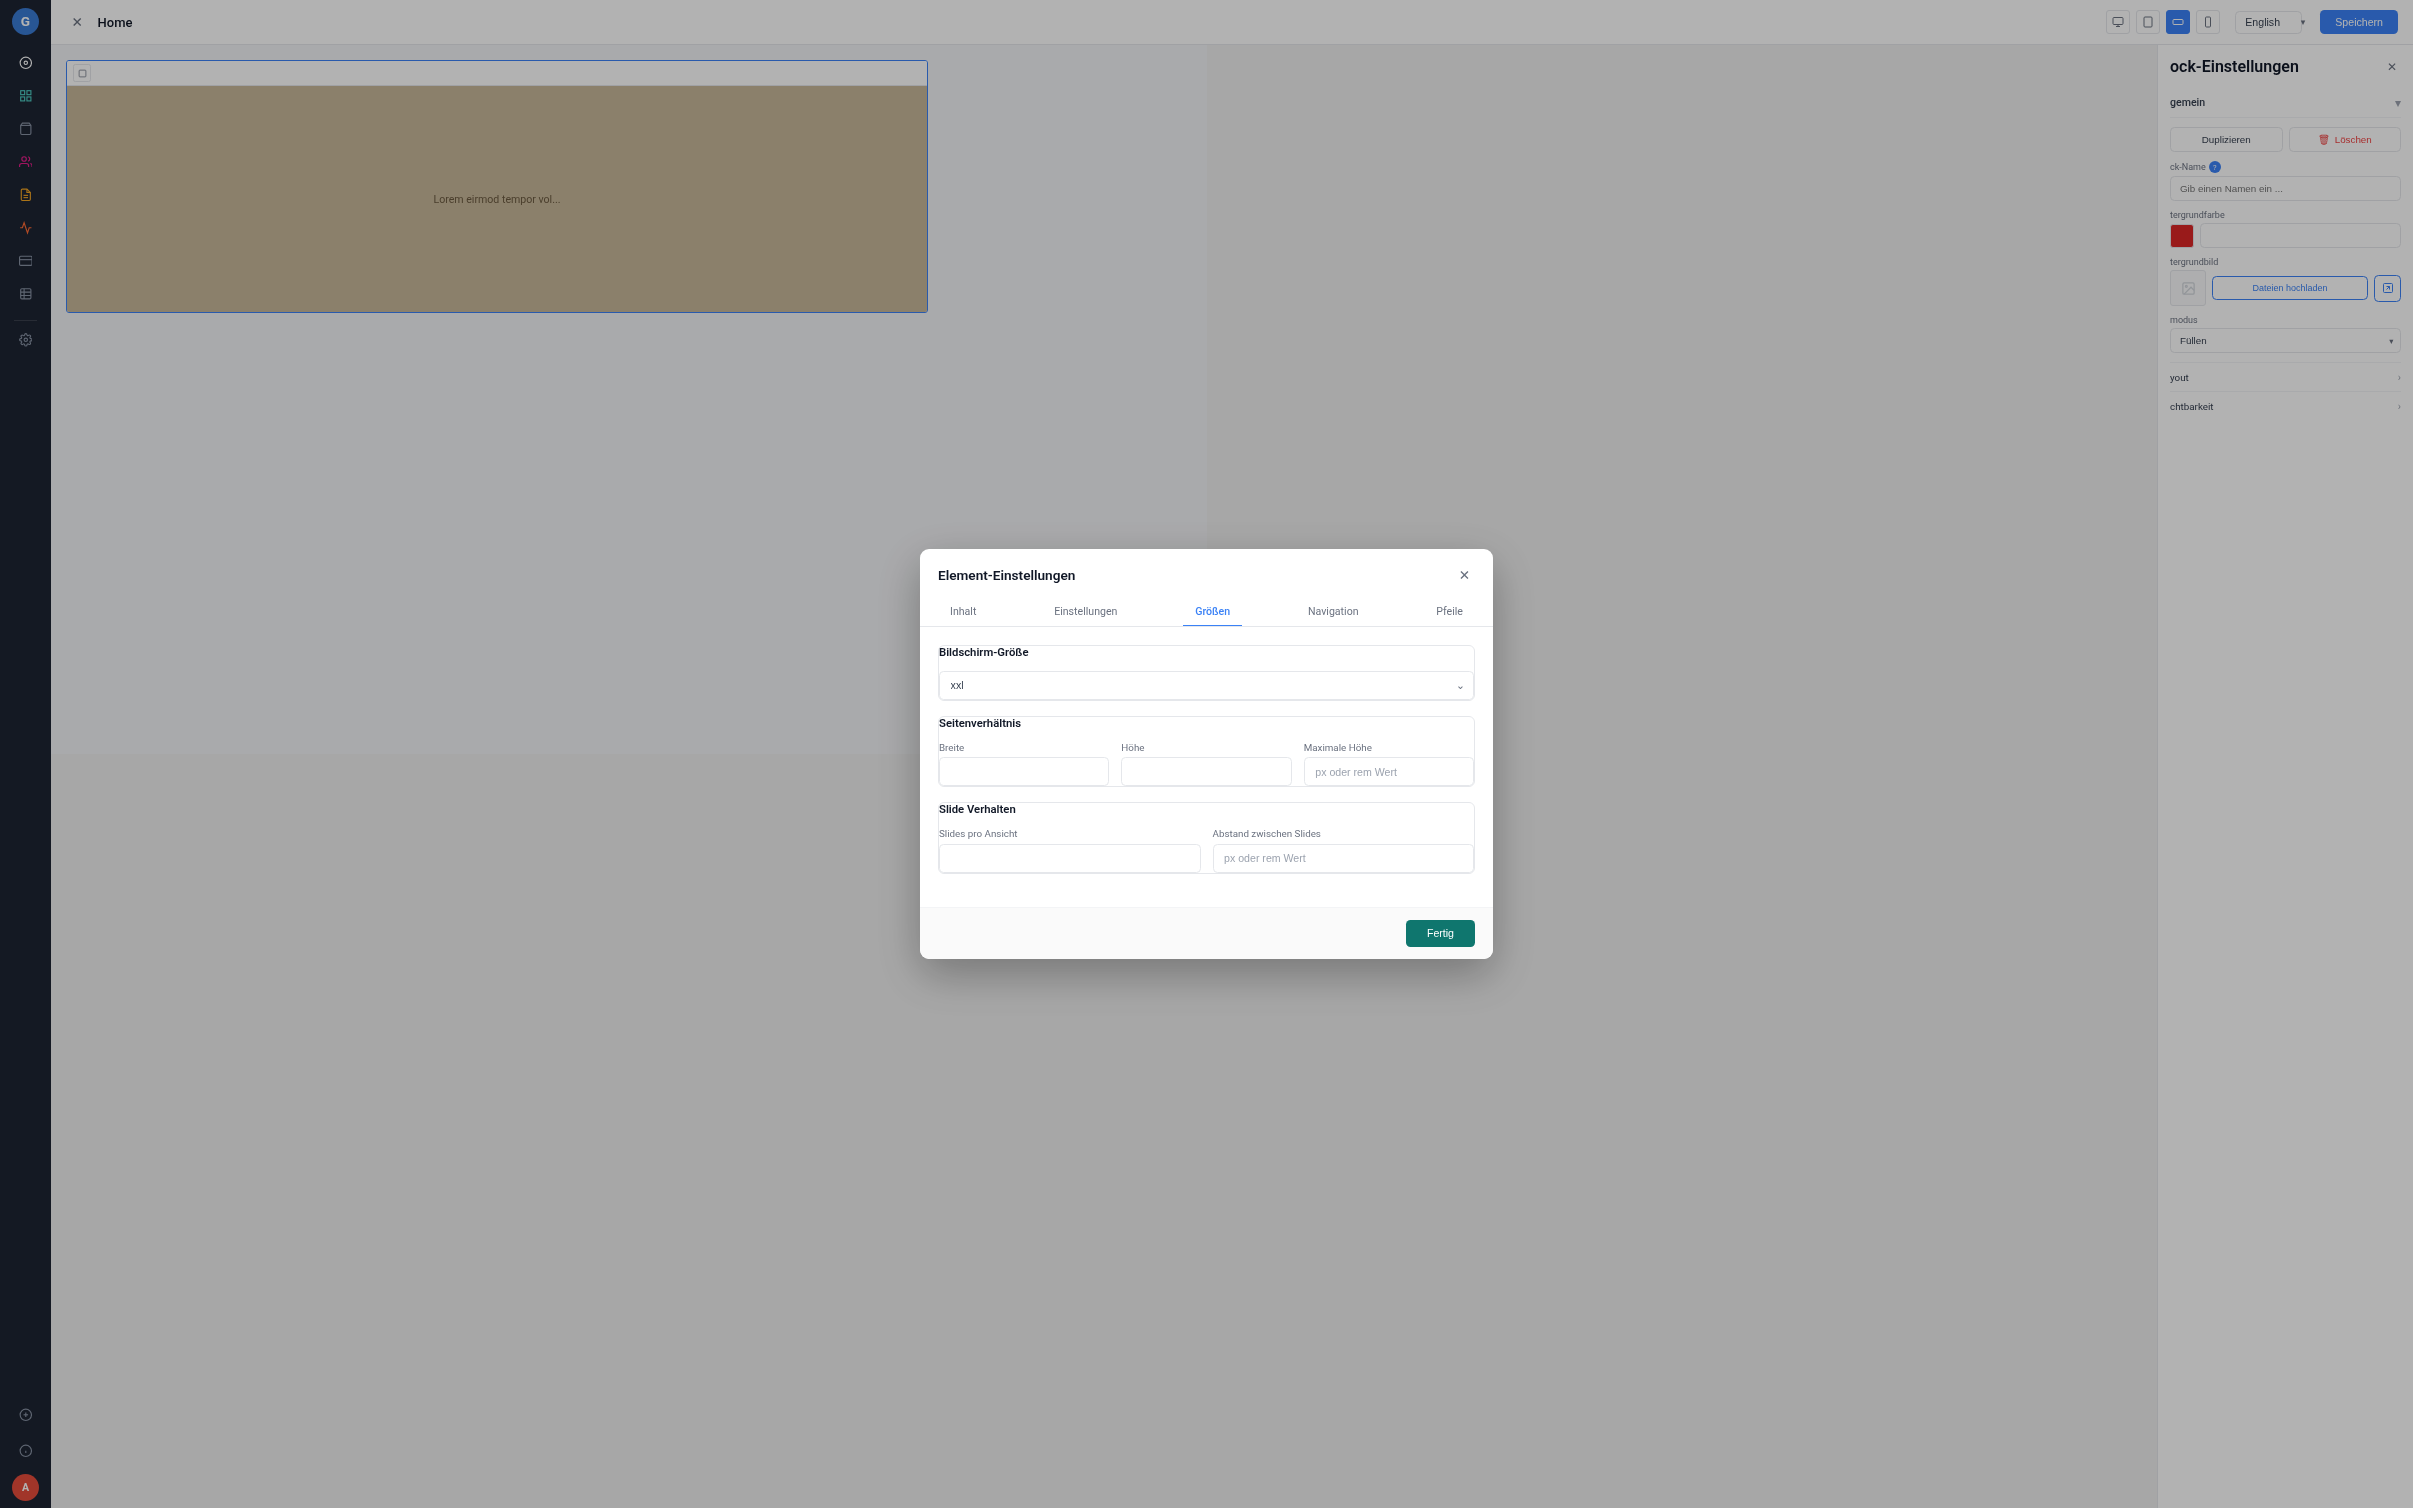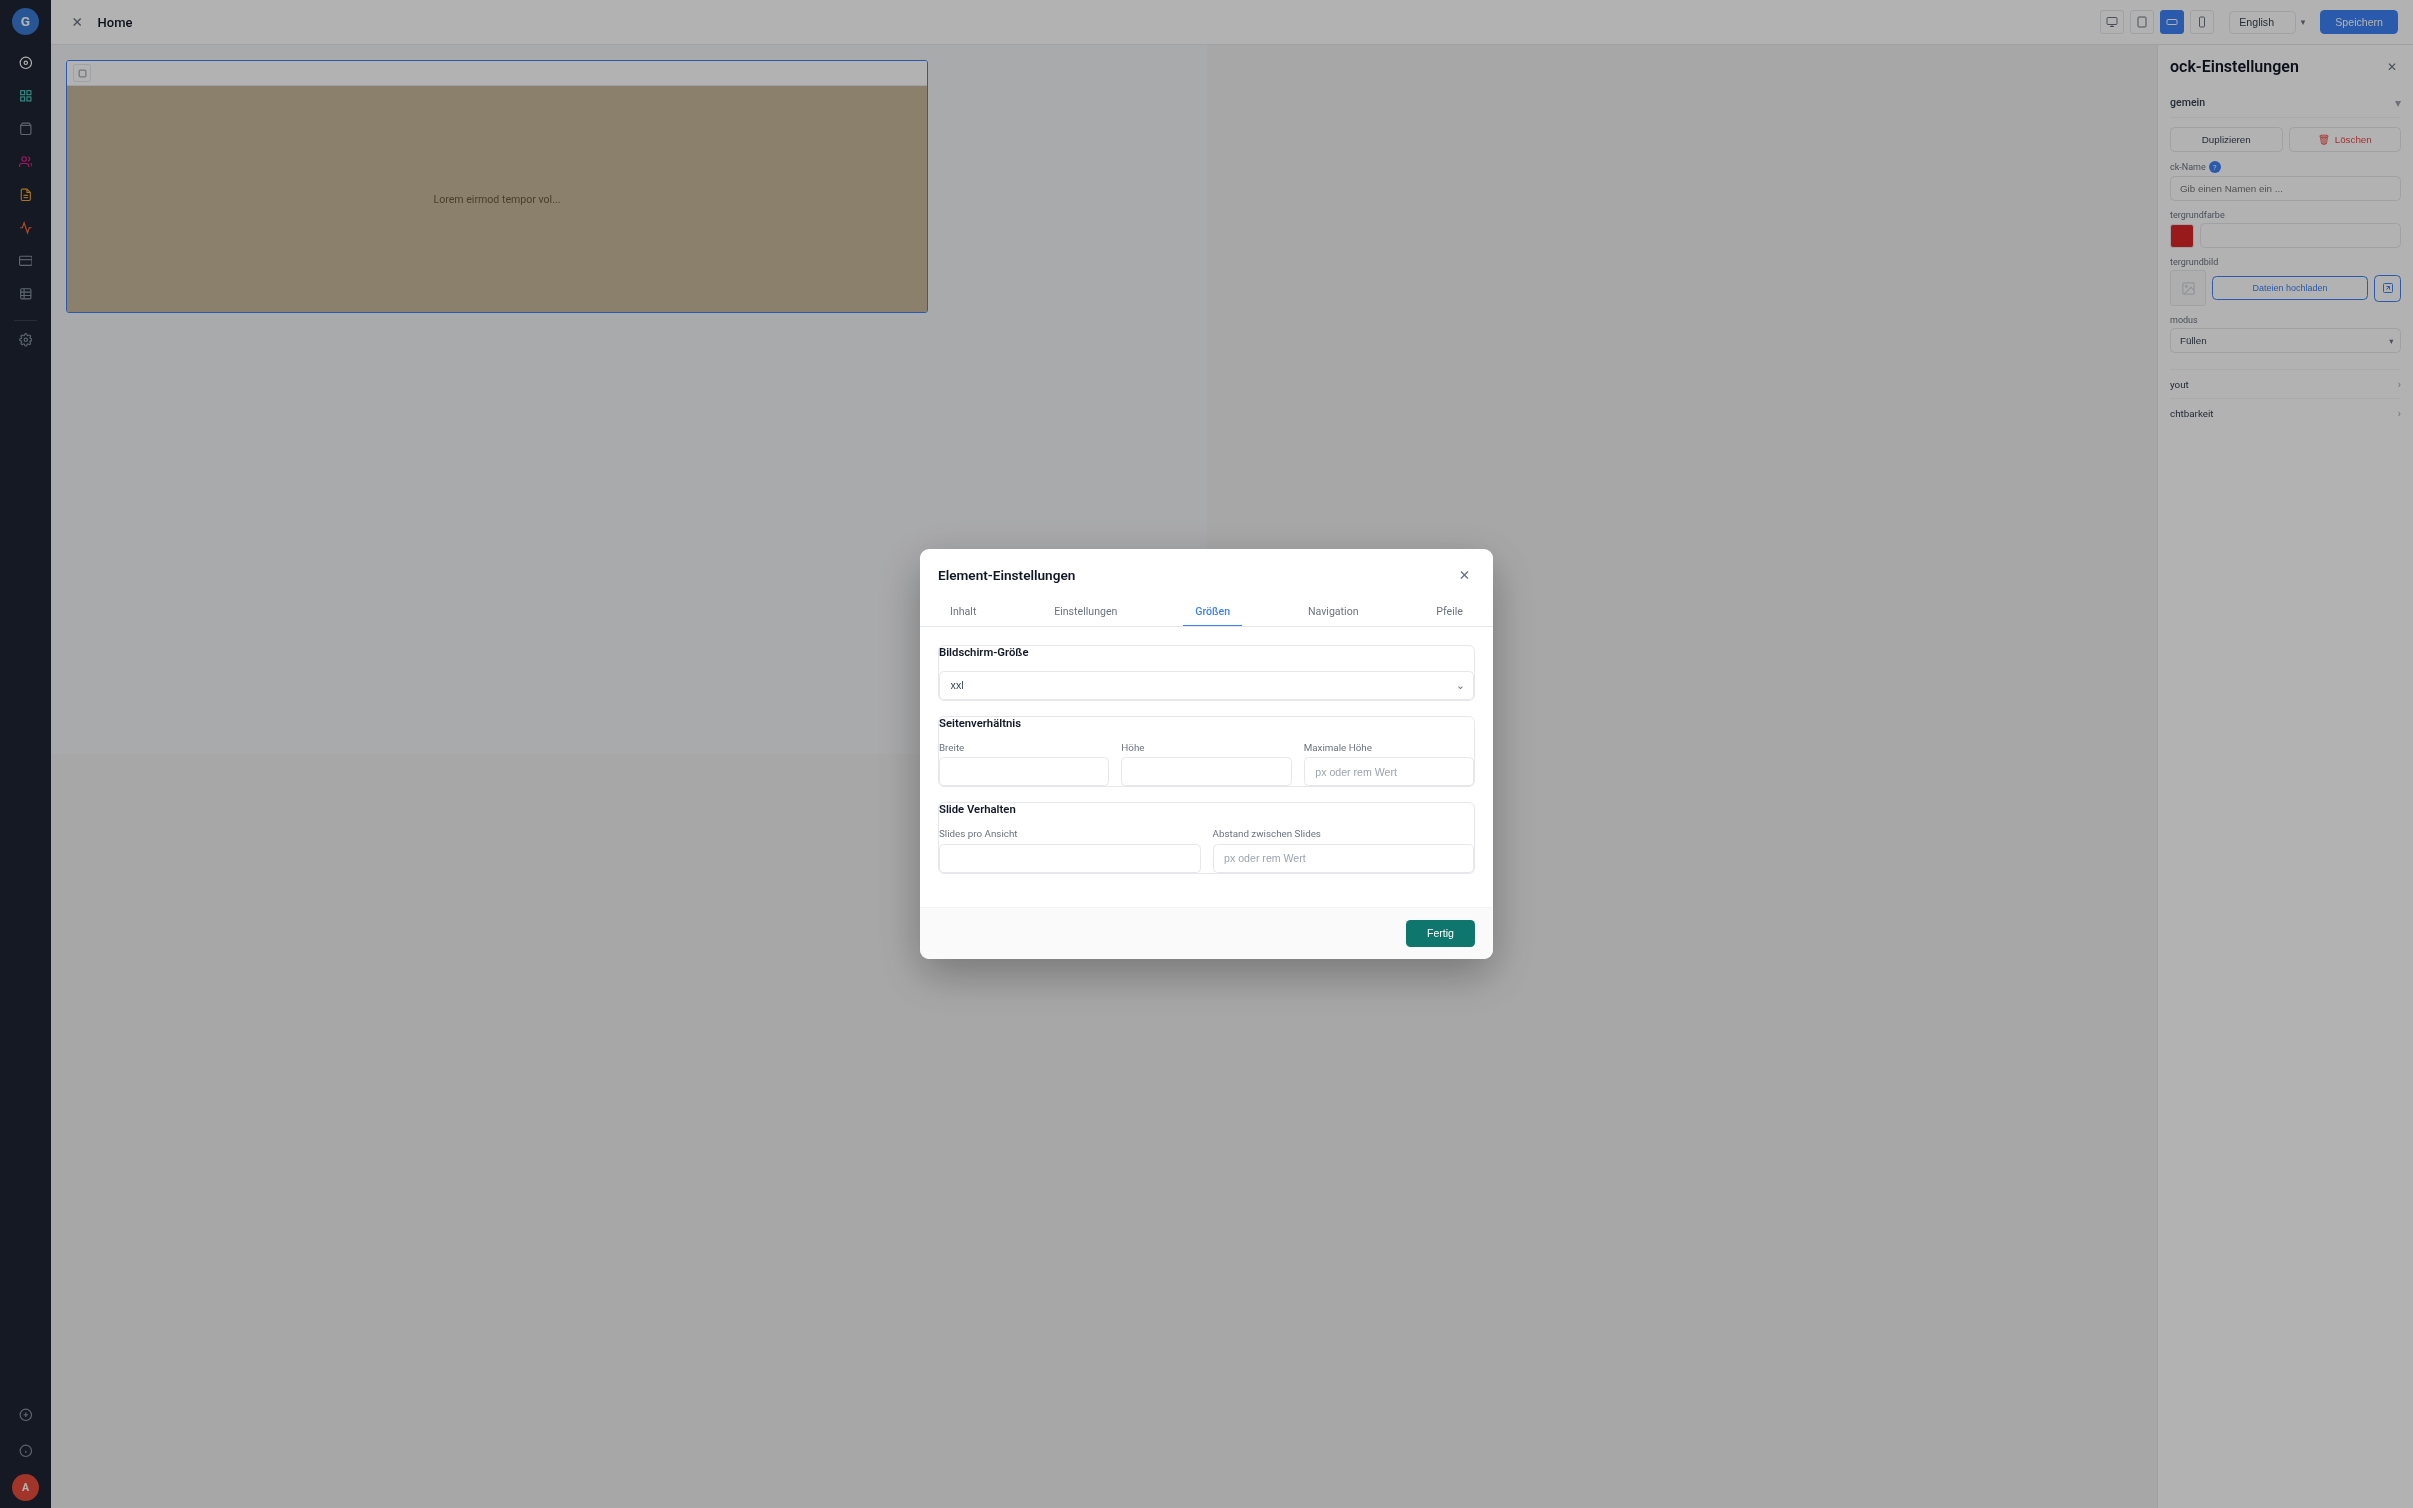--- a/index.html
+++ b/index.html
@@ -110,21 +110,21 @@
     .lang-select {
       border: 0.8px solid #e5e7eb;
       border-radius: 4.5px;
       padding: 4.5px 21px 4.5px 9px;
       font-size: 10.6px;
       color: #374151;
       background: white;
       cursor: pointer;
       appearance: none;
       -webkit-appearance: none;
-      margin-right: 15px;
+      margin-right: 9px;
       position: relative;
     }
     .lang-wrapper {
       position: relative;
       display: inline-block;
       margin-right: 9px;
     }
     .lang-wrapper::after {
       content: '▾';
       position: absolute;
@@ -283,21 +283,21 @@
     .img-icon-btn {
       width: 27px; height: 27px;
       border: 0.8px solid #3b82f6;
       border-radius: 4.5px;
       display: flex; align-items: center; justify-content: center;
       color: #3b82f6;
       cursor: pointer;
     }
     .panel-select-wrapper {
       position: relative;
-      margin-bottom: 16px;
+      margin-bottom: 9px;
     }
     .panel-select {
       width: 100%;
       border: 0.8px solid #e5e7eb;
       border-radius: 4.5px;
       padding: 6px 21px 6px 9px;
       font-size: 9.8px;
       color: #374151;
       background: white;
       appearance: none;

